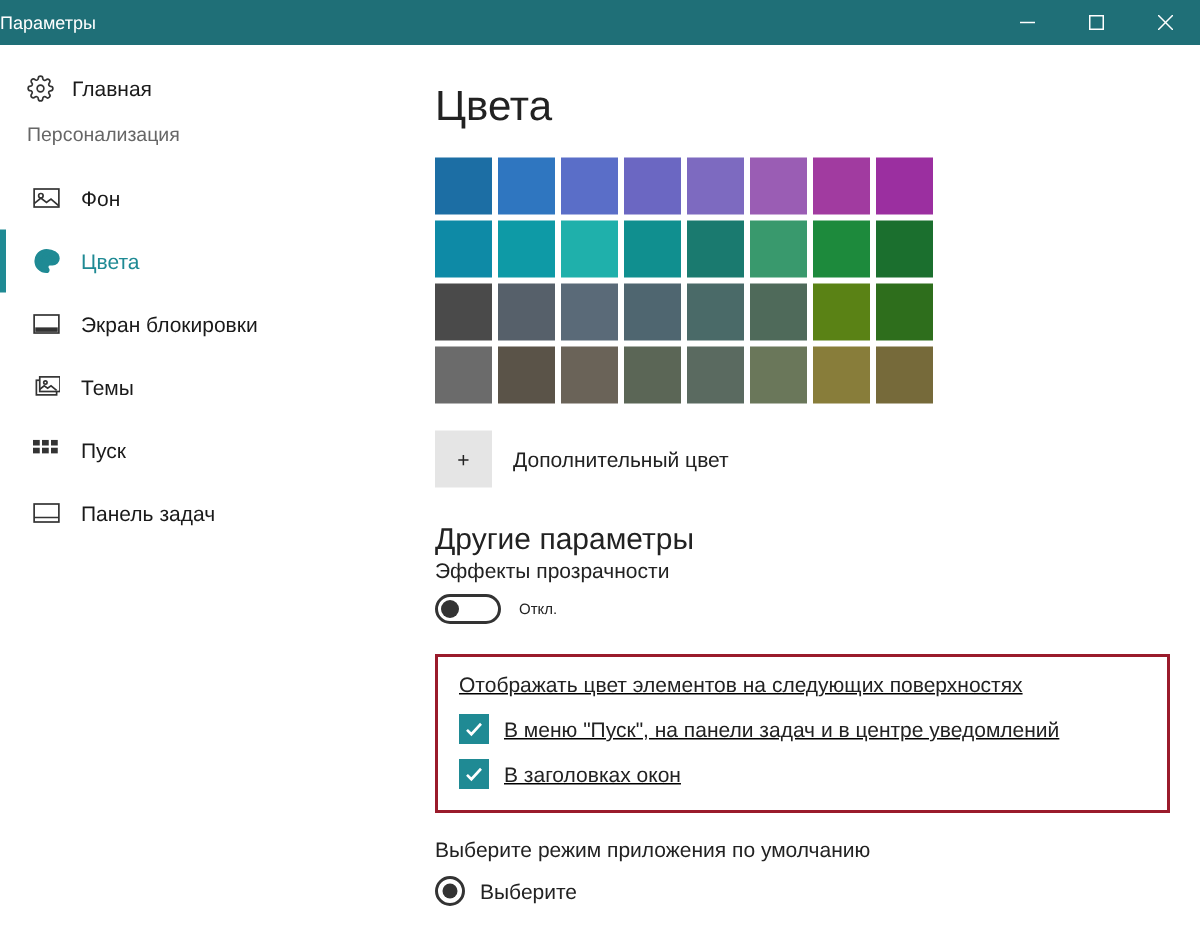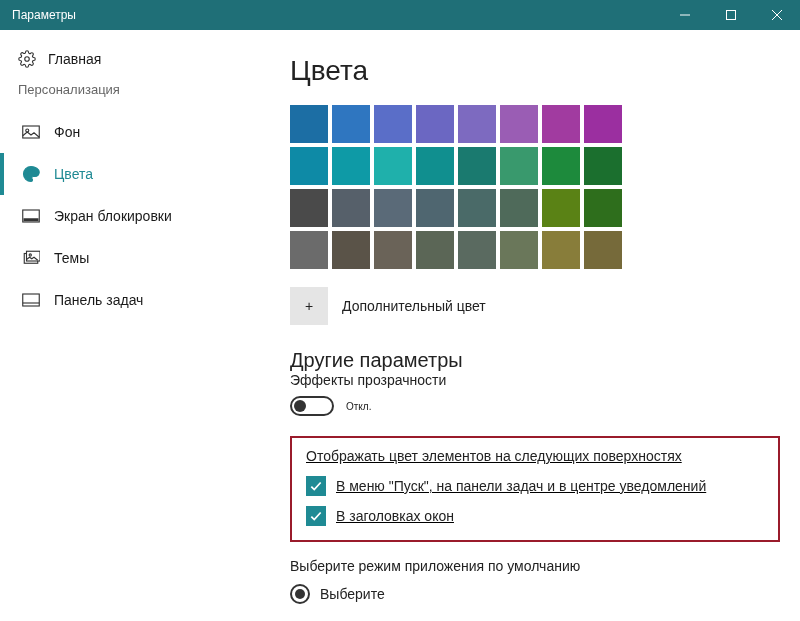--- a/index.html
+++ b/index.html
@@ -1,17 +1,17 @@
 <!DOCTYPE html>
 <html><head>
 <meta charset="utf-8">
 <style>
   * { box-sizing: border-box; margin: 0; padding: 0; font-family: "Segoe UI", Tahoma, sans-serif; }
   body { width: 800px; height: 621px; background: #fff; overflow: hidden; }
-  .titlebar { height: 30px; background: #1f6f77; color: #fff; display: flex; align-items: center; padding-left: 12px; font-size: 12px; }
+  .titlebar { height: 30px; background: #1f6f77; color: #fff; display: flex; align-items: center; padding-left: 0; font-size: 12px; }
   .titlebar .spacer { flex: 1; }
   .titlebar .btn { width: 46px; height: 30px; display: flex; align-items: center; justify-content: center; }
   .content { display: flex; height: 591px; }
   .sidebar { width: 265px; padding: 20px 0 0 0; }
   .home-row { display: flex; align-items: center; padding: 0 18px 14px 18px; gap: 12px; font-size: 14px; color: #1a1a1a; }
   .home-row svg { flex-shrink: 0; }
   .search { margin: 0 18px 28px 18px; height: 32px; border: 1px solid #999; display: flex; align-items: center; padding: 0 8px; }
   .search input { border: none; outline: none; flex: 1; font-size: 14px; color: #555; background: transparent; }
   .section-label { color: #666; font-size: 13px; padding: 0 18px 14px 18px; }
   .nav-item { display: flex; align-items: center; height: 42px; padding: 0 18px; gap: 14px; font-size: 14px; color: #1a1a1a; cursor: pointer; border-left: 4px solid transparent; }
@@ -99,20 +99,31 @@
       <span>Экран блокировки</span>
     </div>
     <div class="nav-item">
       <svg width="18" height="16" viewBox="0 0 24 20" fill="none" stroke="#333" stroke-width="1.5">
           <rect x="3" y="4" width="18" height="13"></rect>
           <rect x="6" y="1" width="18" height="13" fill="#fff"></rect>
           <circle cx="11" cy="6" r="1.5"></circle>
           <path d="M6 12l4-3 3 2 3-2 5 4"></path>
         </svg>
       <span>Темы</span>
+    </div>
+    <div class="nav-item">
+      <svg width="18" height="14" viewBox="0 0 24 18" fill="#333">
+          <rect x="0" y="0" width="6" height="5"></rect>
+          <rect x="8" y="0" width="6" height="5"></rect>
+          <rect x="16" y="0" width="6" height="5"></rect>
+          <rect x="0" y="7" width="6" height="5"></rect>
+          <rect x="8" y="7" width="6" height="5"></rect>
+          <rect x="16" y="7" width="6" height="5"></rect>
+        </svg>
+      <span>Пуск</span>
     </div>
     <div class="nav-item">
       <svg width="18" height="14" viewBox="0 0 24 18" fill="none" stroke="#333" stroke-width="1.5">
           <rect x="1" y="1" width="22" height="16"></rect>
           <line x1="1" y1="13" x2="23" y2="13"></line>
         </svg>
       <span>Панель задач</span>
     </div>
   </div>
 

